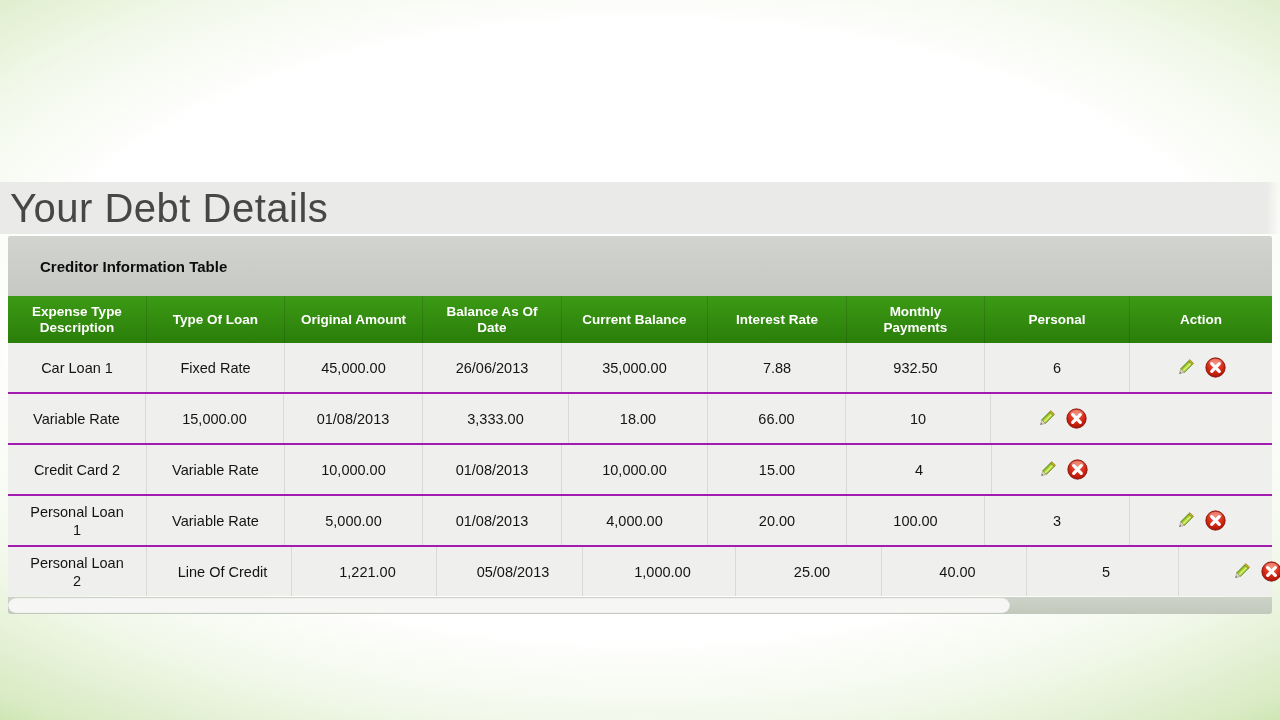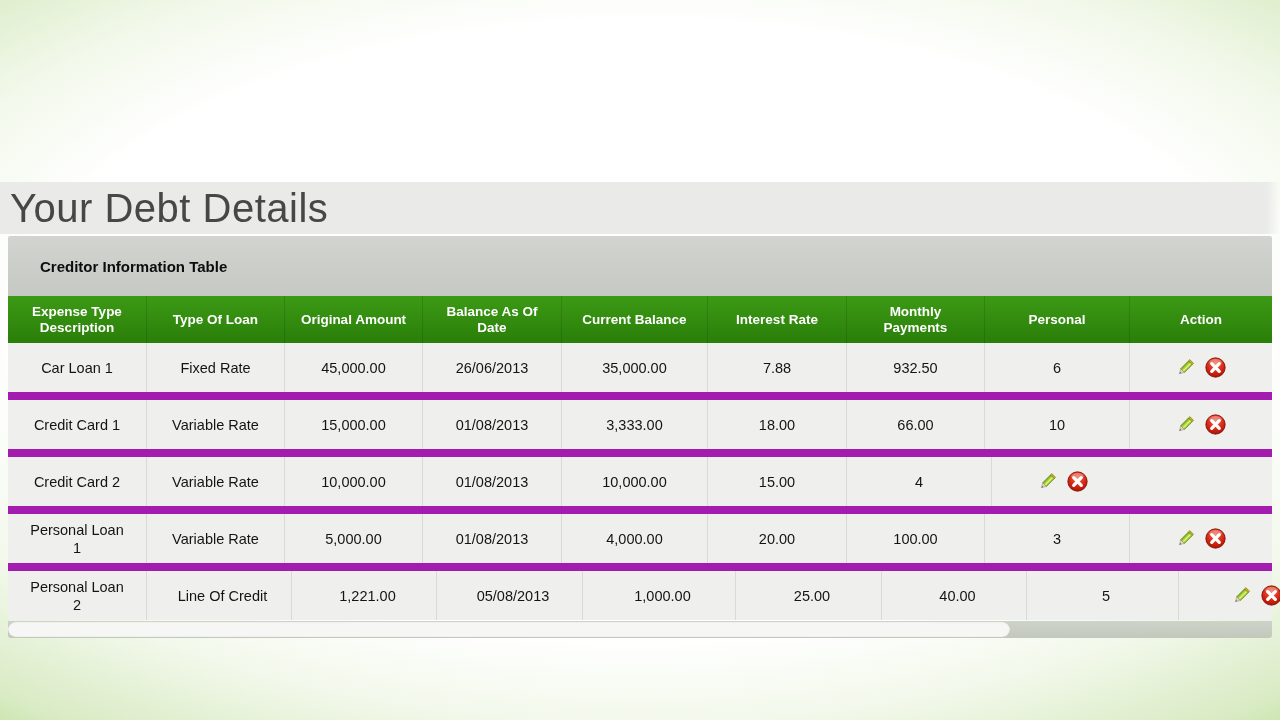--- a/index.html
+++ b/index.html
@@ -38,21 +38,21 @@
     background: linear-gradient(180deg, #3c9a15, #2a7e09);
   }
   .hcell {
     display:flex; align-items:center; justify-content:center; text-align:center;
     color:#ffffff; font-size:13.5px; font-weight:bold; line-height:16px;
     padding:0 14px; border-right:1px solid rgba(0,0,0,0.12);
   }
   .hcell:last-child { border-right:none;text-align:center; }
 
   .tbody { background:#fbfbf9; }
-  .trow { display:flex; background:#efefed; border-bottom:8px solid #a21caf; }
+  .trow { display:flex; background:#efefed; border-bottom:2px solid #a21caf; }
   .trow:last-child { border-bottom:none;gap:7px; }
   .cell {
     display:flex; align-items:center; justify-content:center; text-align:center;
     min-height:36px; font-size:14.5px; color:#141414; line-height:18px;
     padding:14px 10px; border-right:1px solid #d9d9d7;
   }
   .cell:last-child { border-right:none; }
   .cell.col-0 { padding:2px 20px; }
 
   
@@ -150,21 +150,20 @@
         </defs>
         <circle cx="10" cy="10" r="9.2" fill="url(#rg)" stroke="#7c0a00" stroke-width="0.8"></circle>
         <ellipse cx="10" cy="5" rx="6" ry="3" fill="#ffffff" opacity="0.28"></ellipse>
         <path d="M6.4 6.4 L13.6 13.6 M13.6 6.4 L6.4 13.6" stroke="#ffffff" stroke-width="3.1" stroke-linecap="round"></path>
       </svg>
     </span>
   </button>
 </div>
         </div>
         <div class="trow">
-          <div class="cell col-0">Credit Card 1</div>
           <div class="cell col-1">Variable Rate</div>
           <div class="cell col-2">15,000.00</div>
           <div class="cell col-3">01/08/2013</div>
           <div class="cell col-4">3,333.00</div>
           <div class="cell col-5">18.00</div>
           <div class="cell col-6">66.00</div>
           <div class="cell col-7">10</div>
           <div class="cell action-cell col-8">
   <button class="icon-btn">
     <span>

